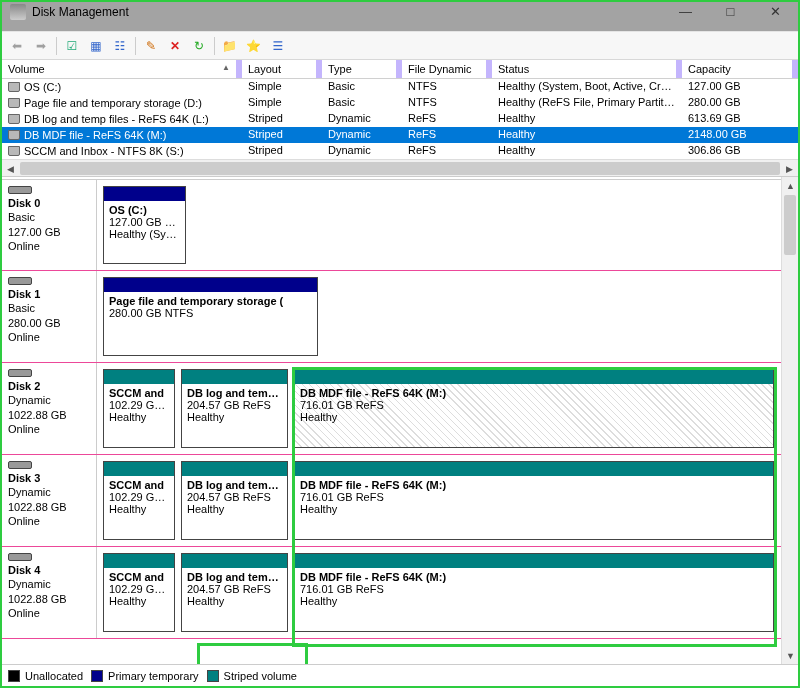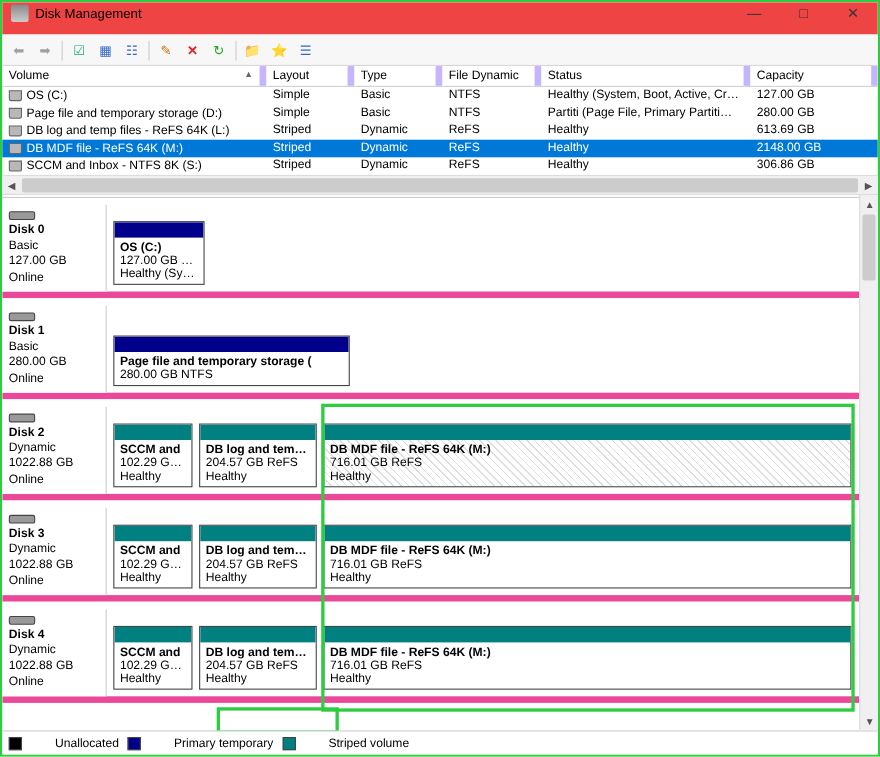--- a/index.html
+++ b/index.html
@@ -18,21 +18,21 @@
     background: #fff;
     display: flex;
     flex-direction: column;
     overflow: hidden;
   }
   .titlebar {
     height: 30px;
     display: flex;
     align-items: center;
     padding: 0 0 10px 8px;
-    background: #ef4444;
+    background: #a3a3a3;
     border-bottom: 1px solid #e5e5e5;
   }
   .titlebar .icon {
     width: 16px; height: 16px;
     margin-right: 6px;
     background: linear-gradient(#888,#ccc);
     border-radius: 2px;
   }
   .titlebar .title { flex: 1; font-size: 12px; }
   .winbtns { display: flex; }
@@ -151,24 +151,23 @@
   }
   .vscroll .vthumb{
     position:absolute; left:2px; right:2px;
     top:18px; height:60px;
     background:#ccc; border-radius:2px;
   }
   .vscroll .arrow{position:absolute;left:0;width:17px;height:17px;display:flex;align-items:center;justify-content:center;color:#555;font-size:9px;}
   .vscroll .arrow.u{top:0;} .vscroll .arrow.d{bottom:0;}
   .diskrow {
     display: flex;
-    border-bottom: 6px solid #ec4899;
+    border-bottom: 1px solid #ec4899;
     height: 92px;
     background:#fff;
-    align-items:flex-end;
   }
   .diskrow:first-child { border-top: 1px solid #ccc; margin-top:2px; }
   .diskinfo {
     width: 95px;
     padding: 6px 6px;
     border-right: 1px solid #ccc;
     background: #fff;
   }
   .diskicon {
     width: 24px; height: 8px;
@@ -215,21 +214,21 @@
     align-items: center;
     gap: 4px;
     padding: 0 6px;
     background:#fff;
   }
   .legend .sw {
     width: 12px; height: 12px;
     border: 1px solid #444;
     margin-right:1px;
   }
-  .legend .lab { margin-right: 4px; margin-left: 25px; }
+  .legend .lab { margin-right: 4px; }
   
   .anno {
     border: 3px solid #2ecc40;
     position: absolute;
     pointer-events: none;
     z-index: 10;
   }
 </style>
 </head>
 <body>
@@ -308,21 +307,21 @@
           <div>127.00 GB</div>
         </div>
         <div class="vrow">
           <div class="volname">
             <span class="volicon"></span>
             <span>Page file and temporary storage (D:)</span>
           </div>
           <div>Simple</div>
           <div>Basic</div>
           <div>NTFS</div>
-          <div>Partiti (Page File, Primary Partiti…</div>
+          <div>Healthy (ReFS File, Primary Partiti…</div>
           <div>280.00 GB</div>
         </div>
         <div class="vrow">
           <div class="volname">
             <span class="volicon"></span>
             <span>DB log and temp files - ReFS 64K (L:)</span>
           </div>
           <div>Striped</div>
           <div>Dynamic</div>
           <div>ReFS</div>

